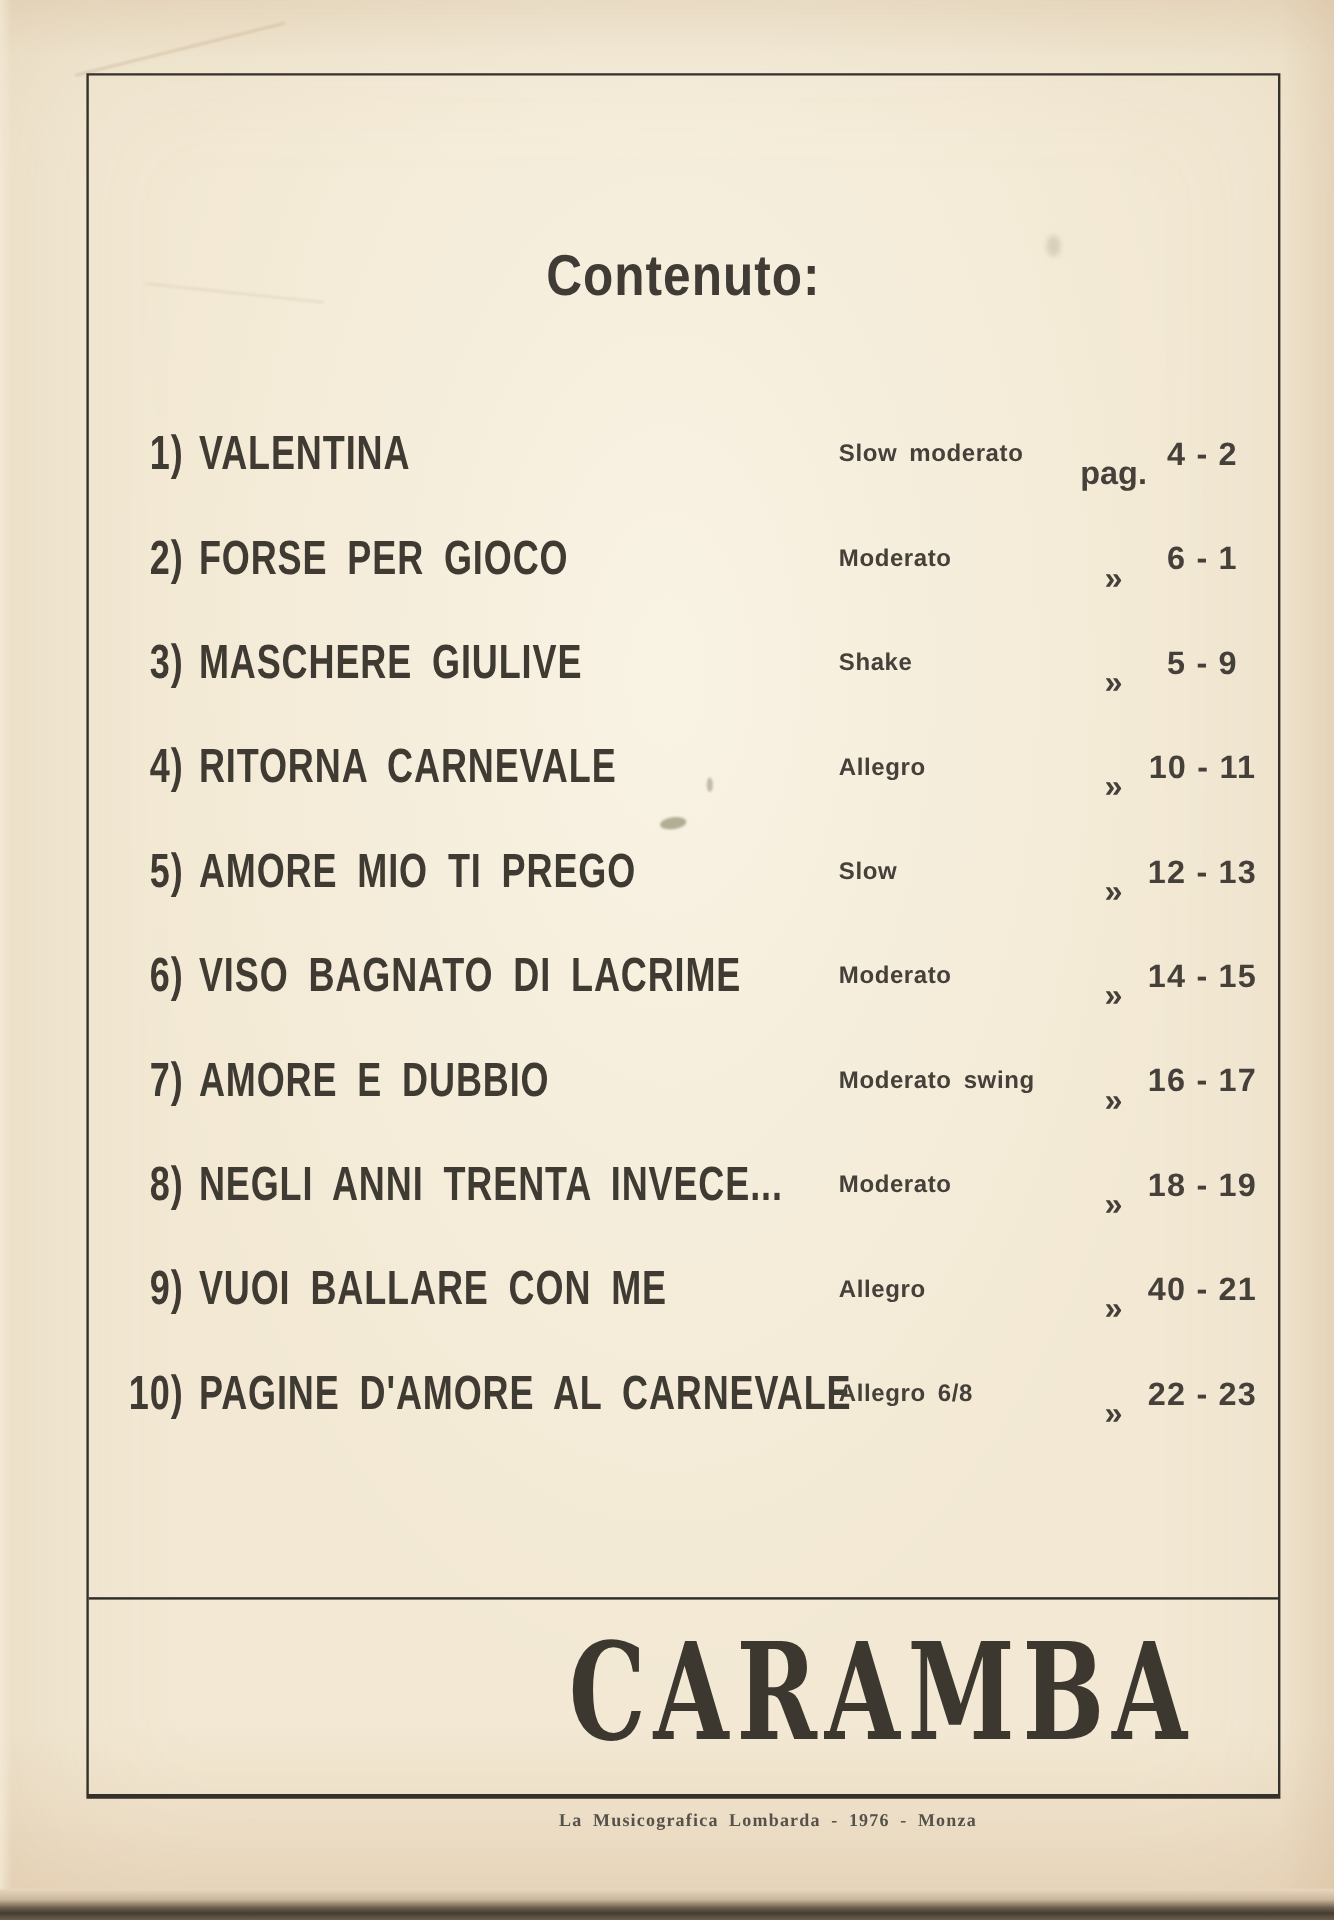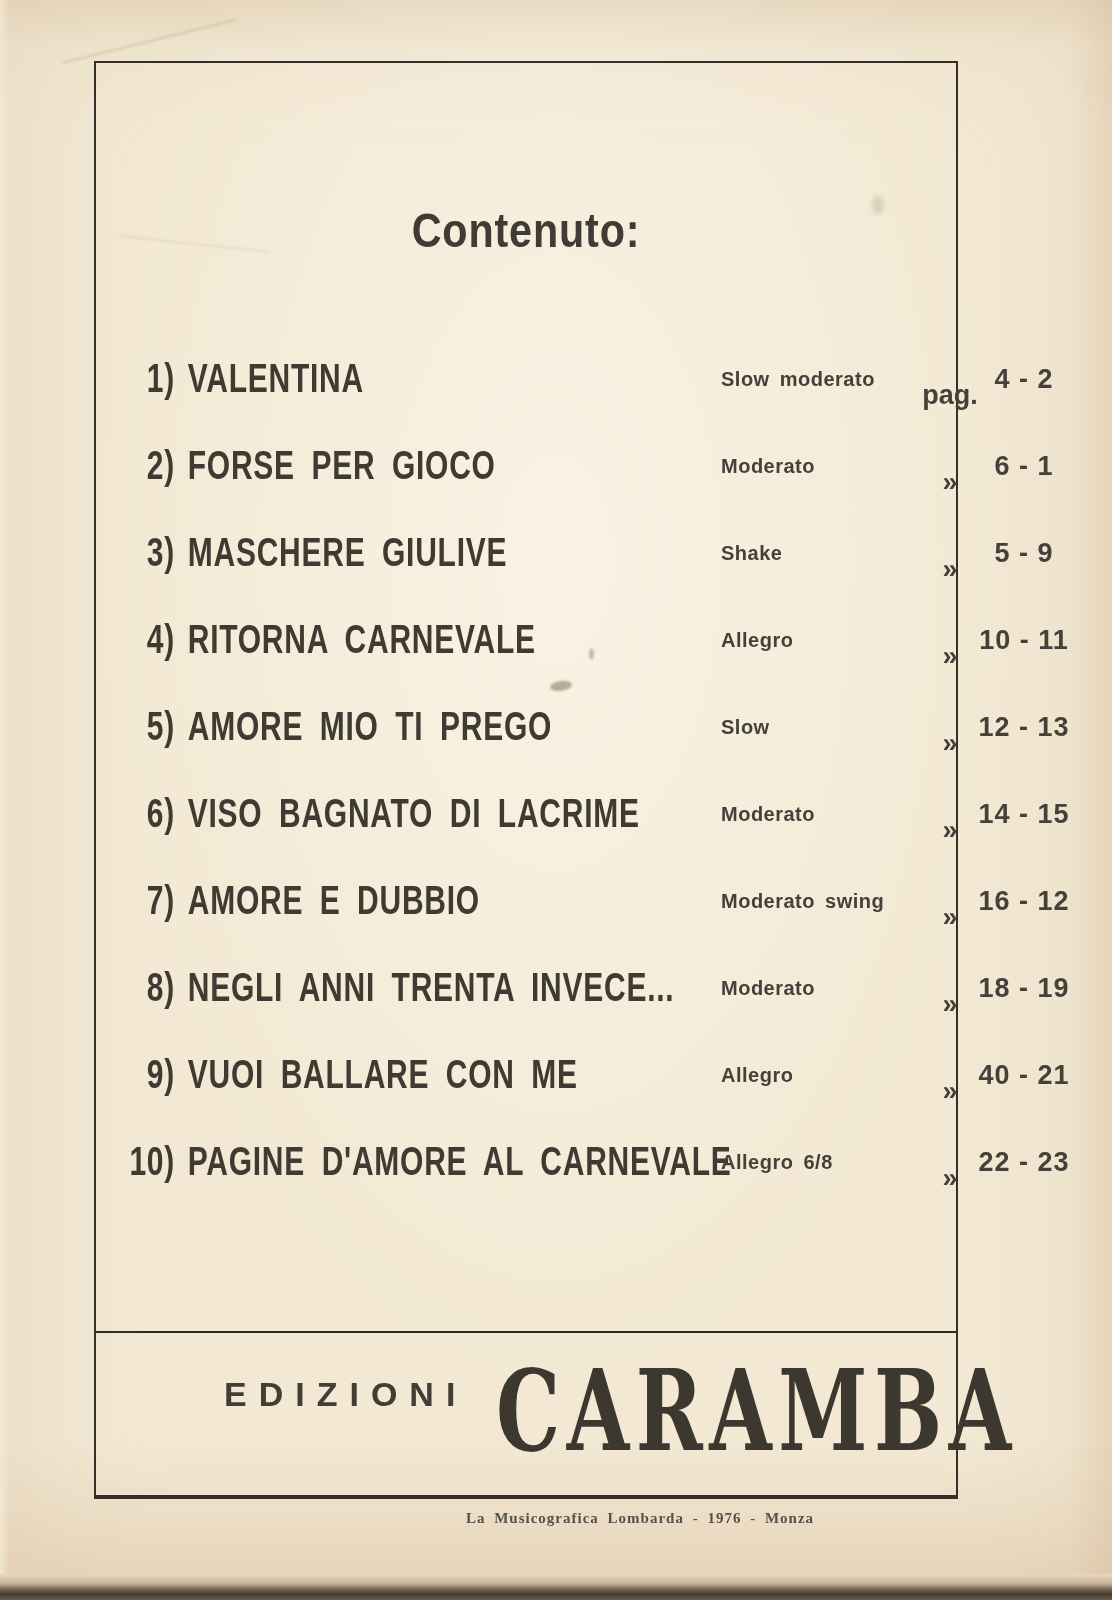--- a/index.html
+++ b/index.html
@@ -33,21 +33,21 @@
   
   .crease{position:absolute;background:rgba(190,168,136,0.45);filter:blur(1px);}
   .crease.c1{top:40px;left:60px;width:180px;height:2px;transform:rotate(-14deg);}
   .crease.c2{top:243px;left:120px;width:150px;height:2px;transform:rotate(6deg);opacity:.5;}
   .stain{position:absolute;border-radius:50%;}
   .stain.s1{left:550px;top:681px;width:22px;height:10px;background:rgba(116,118,88,0.55);filter:blur(1px);transform:rotate(-8deg);}
   .stain.s2{left:589px;top:648px;width:5px;height:12px;background:rgba(110,108,84,0.40);filter:blur(1px);}
   .stain.s3{left:872px;top:196px;width:12px;height:18px;background:rgba(160,148,124,0.30);filter:blur(2px);}
 
   .frame{
-    position:absolute;left:94px;top:61px;width:864px;height:1438px;
+    position:absolute;left:72px;top:61px;width:995px;height:1438px;
     box-sizing:border-box;
     border:2px solid var(--border);
     border-bottom-width:4px;
   }
   .header{
     position:absolute;left:0;right:0;top:140px;
     text-align:center;font-size:48px;font-weight:bold;color:#403c35;
     letter-spacing:1px;transform:scaleX(0.86);
   }
   .toc{position:absolute;left:0;right:0;top:272px;}
@@ -162,21 +162,21 @@
     <span class="pages">14 - 15</span>
   </div>
 
   <div class="toc-row">
     <div class="left-group">
       <span class="num">7)</span>
       <span class="title">AMORE E DUBBIO</span>
     </div>
     <span class="tempo">Moderato swing</span>
     <span class="ref">»</span>
-    <span class="pages">16 - 12</span>
+    <span class="pages">16 - 17</span>
   </div>
 
   <div class="toc-row">
     <div class="left-group">
       <span class="num">8)</span>
       <span class="title">NEGLI ANNI TRENTA INVECE...</span>
     </div>
     <span class="tempo">Moderato</span>
     <span class="ref">»</span>
     <span class="pages">18 - 19</span>
@@ -197,19 +197,18 @@
       <span class="num">10)</span>
       <span class="title">PAGINE D'AMORE AL CARNEVALE</span>
     </div>
     <span class="tempo">Allegro 6/8</span>
     <span class="ref">»</span>
     <span class="pages">22 - 23</span>
   </div>
 </div>
 
     <div class="divider"></div>
-    <div class="pub-line l1">EDIZIONI</div>
     <div class="brand">CARAMBA</div>
   </div>
 
   <div class="imprint">La Musicografica Lombarda - 1976 - Monza</div>
   <div class="bottom-edge"></div>
 </div>
 
 </body></html>

